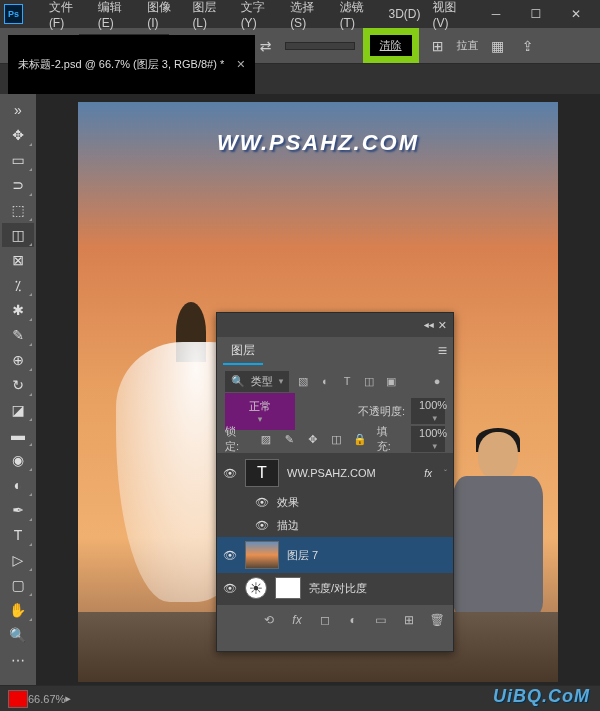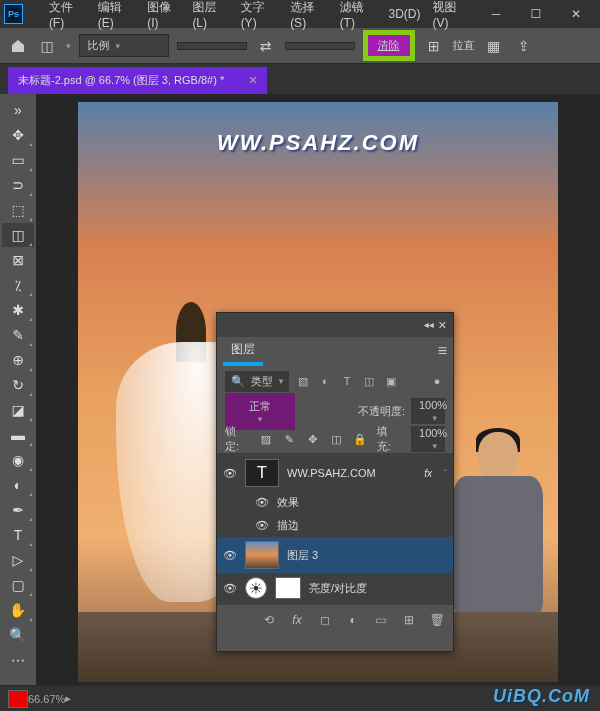--- a/index.html
+++ b/index.html
@@ -6,23 +6,23 @@
 body { width: 600px; height: 711px; background: #323232; overflow: hidden; position: relative; }
 .titlebar { height: 28px; background: #323232; display: flex; align-items: center; padding: 0 4px; }
 .ps-icon { width: 20px; height: 20px; background: #001e36; border: 1px solid #31a8ff; color: #31a8ff; font-size: 9px; font-weight: bold; display: flex; align-items: center; justify-content: center; margin-right: 20px; }
 .menu-item { color: #ccc; font-size: 12px; padding: 4px 6px; cursor: pointer; }
 .win-controls { margin-left: auto; display: flex; }
 .win-btn { width: 40px; height: 28px; display: flex; align-items: center; justify-content: center; color: #ccc; font-size: 12px; cursor: pointer; }
 .options-bar { height: 36px; background: #535353; display: flex; align-items: center; padding: 0 8px; gap: 8px; border-bottom: 1px solid #2a2a2a; }
 .opt-home { width: 20px; height: 20px; display: flex; align-items: center; justify-content: center; color: #ddd; }
 .opt-drop { background: #3f3f3f; color: #ccc; font-size: 11px; padding: 3px 8px; border: 1px solid #2a2a2a; display: flex; align-items: center; gap: 6px; min-width: 90px; }
 .opt-icon { width: 22px; height: 22px; display: flex; align-items: center; justify-content: center; color: #ccc; font-size: 14px; }
-.opt-btn { background: #a21caf; color: #ccc; font-size: 11px; padding: 3px 10px; border: 5px solid #84cc16; text-decoration: underline; }
+.opt-btn { background: #000000; color: #ccc; font-size: 11px; padding: 3px 10px; border: 7px solid #84cc16; text-decoration: underline; }
 .tabs { height: 30px; background: #323232; display: flex; align-items: flex-end; padding: 0 8px; }
-.tab { background: #6d28d9; color: #ddd; font-size: 11px; padding: 6px 10px; display: flex; align-items: center; gap: 24px; }
+.tab { background: #000000; color: #ddd; font-size: 11px; padding: 22px 10px; display: flex; align-items: center; gap: 12px; }
 .tab-close { font-size: 11px; color: #aaa; }
 .main { display: flex; height: calc(100% - 28px - 36px - 30px - 26px); }
 .toolbar { width: 36px; background: #535353; display: flex; flex-direction: column; padding: 4px 0; gap: 1px; }
 .tool { width: 32px; height: 24px; display: flex; align-items: center; justify-content: center; color: #ddd; font-size: 14px; cursor: pointer; margin: 0 auto; position: relative; }
 .tool.active { background: #3f3f3f; }
 .tool-corner { position: absolute; bottom: 1px; right: 2px; width: 0; height: 0; border-left: 3px solid transparent; border-bottom: 3px solid #999; }
 .canvas-area { flex: 1; background: #262626; display: flex; align-items: flex-start; justify-content: center; padding: 8px; position: relative; overflow: hidden; }
 .canvas { width: 480px; height: 580px; background: linear-gradient(180deg, #5a7fa8 0%, #d88050 25%, #e8a060 50%, #f0b070 75%, #8a6048 100%); position: relative; }
 .sky-text { position: absolute; top: 28px; left: 50%; transform: translateX(-50%); color: #fff; font-size: 22px; font-weight: bold; font-style: italic; letter-spacing: 2px; text-shadow: 2px 2px 2px rgba(30,60,120,0.8); }
 .bride { position: absolute; left: 28px; top: 200px; width: 180px; height: 300px; }
@@ -30,21 +30,21 @@
 .bride-dress { position: absolute; left: 10px; top: 40px; width: 160px; height: 260px; background: radial-gradient(ellipse at 50% 10%, rgba(255,255,255,0.95), rgba(255,255,255,0.6) 50%, rgba(255,255,255,0.2)); border-radius: 50% 50% 60% 40% / 30% 30% 90% 80%; }
 .groom { position: absolute; right: 10px; top: 330px; width: 110px; height: 200px; }
 .groom-head { position: absolute; right: 30px; top: 0; width: 40px; height: 48px; background: #d9a878; border-radius: 45%; }
 .groom-hair { position: absolute; right: 28px; top: -4px; width: 44px; height: 24px; background: #1a1a1a; border-radius: 50% 50% 0 0; }
 .groom-body { position: absolute; right: 5px; top: 44px; width: 90px; height: 140px; background: #6a6a72; border-radius: 15% 15% 10% 10%; }
 .ground { position: absolute; bottom: 0; left: 0; right: 0; height: 70px; background: linear-gradient(180deg, #6a5848, #4a3828); }
 .layers-panel { position: absolute; left: 216px; top: 312px; width: 238px; height: 340px; background: #535353; border: 1px solid #2a2a2a; box-shadow: 0 2px 8px rgba(0,0,0,0.5); z-index: 100; }
 .panel-head { height: 24px; background: #424242; display: flex; align-items: center; padding: 0 6px; }
 .panel-collapse { margin-left: auto; display: flex; gap: 4px; }
 .panel-tab-row { height: 28px; display: flex; align-items: center; padding: 0 6px; }
-.panel-tab { color: #ddd; font-size: 12px; padding: 4px 8px; border-bottom: 4px solid #0ea5e9; }
+.panel-tab { color: #ddd; font-size: 12px; padding: 4px 8px; border-bottom: 2px solid #0ea5e9; }
 .panel-menu { margin-left: auto; color: #ccc; }
 .filter-row { height: 32px; display: flex; align-items: center; padding: 0 8px; gap: 6px; }
 .filter-drop { background: #3a3a3a; color: #ccc; font-size: 11px; padding: 3px 6px; display: flex; align-items: center; gap: 6px; }
 .filter-icon { width: 16px; height: 16px; display: flex; align-items: center; justify-content: center; color: #bbb; font-size: 11px; }
 .blend-row { height: 28px; display: flex; align-items: center; padding: 0 8px; gap: 6px; font-size: 11px; color: #ccc; }
 .blend-drop { background: #701a75; padding: 6px 8px; min-width: 70px; display: flex; align-items: center; justify-content: space-between; flex-direction: column; }
 .opac-label { margin-left: auto; }
 .opac-field { background: #3a3a3a; padding: 1px 8px; width: 34px; text-align: right; }
 .lock-row { height: 28px; display: flex; align-items: center; padding: 0 8px; gap: 10px; font-size: 11px; color: #ccc; }
 .lock-icon { width: 14px; height: 14px; display: flex; align-items: center; justify-content: center; }
@@ -210,21 +210,21 @@
       <span class="layer-eye">👁</span>
       <span>效果</span>
     </div>
     <div class="layer layer-sub">
       <span class="layer-eye">👁</span>
       <span>描边</span>
     </div>
     <div class="layer selected">
       <span class="layer-eye">👁</span>
       <div class="layer-thumb img"></div>
-      <span>图层 3</span>
+      <span>图层 7</span>
     </div>
     <div class="layer">
       <span class="layer-eye">👁</span>
       <div class="layer-thumb adj" style="color:#333">☀</div>
       <div class="layer-mask"></div>
       <span>亮度/对比度</span>
     </div>
   </div>
   <div class="panel-footer">
     <div class="foot-icon">⟲</div>

